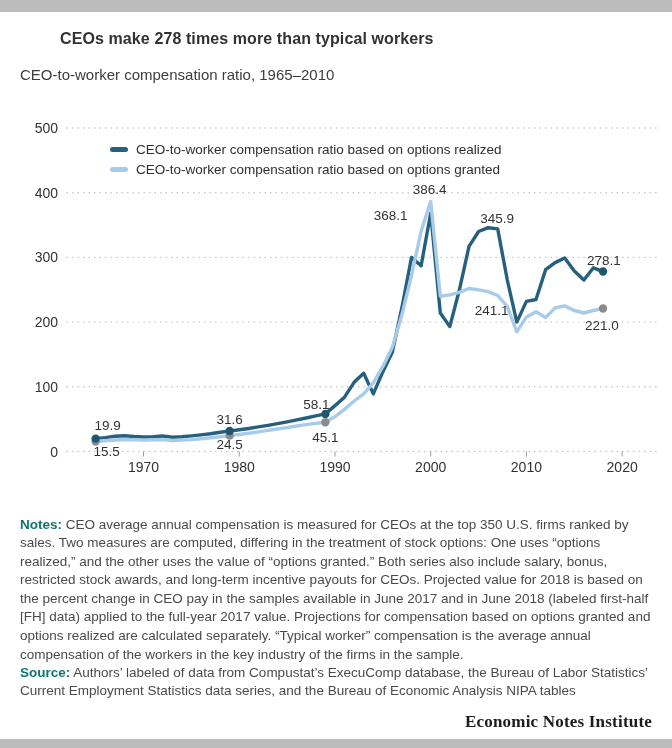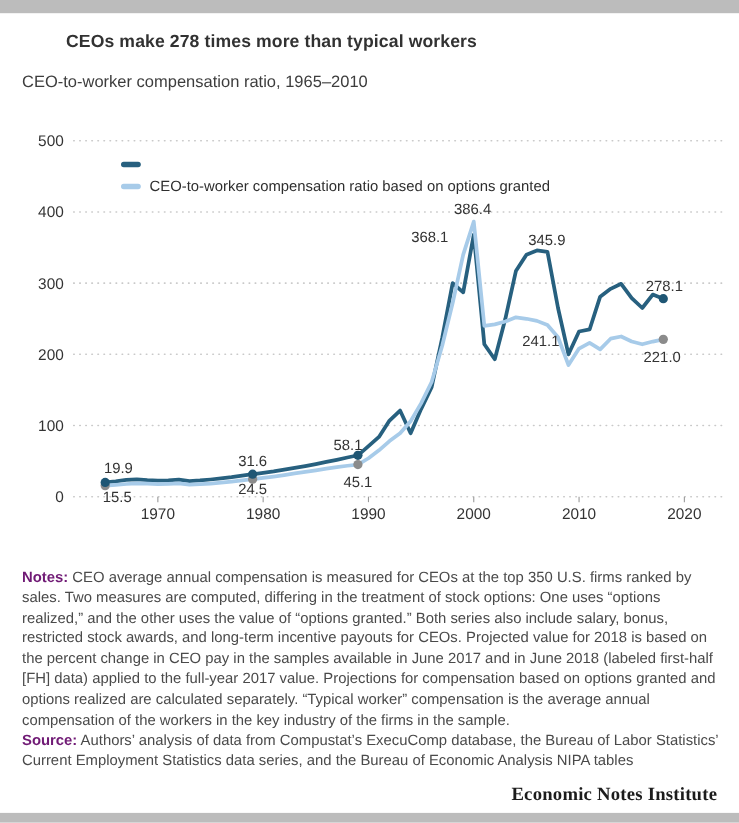--- a/index.html
+++ b/index.html
@@ -25,21 +25,21 @@
   .legend-swatch{
     display:inline-block;width:18px;height:5px;border-radius:2.5px;margin-right:8px;flex:none;
   }
   .legend-label{font-size:13.5px;color:#2e2e2e;white-space:nowrap;}
   .notes,.source{
     position:absolute;left:20px;width:634px;
     font-size:13.5px;line-height:18.6px;color:#4a4a4a;
   }
   .notes{top:502px;}
   .source{top:650px;}
-  .notes b,.source b{color:#701a75;}
+  .notes b,.source b{color:#0f766e;}
   .footer-brand{
     position:absolute;right:20px;top:712px;
     font-family:"Liberation Serif","DejaVu Serif",serif;
     font-size:17px;font-weight:bold;color:#1c1c1c;letter-spacing:.2px;
   }
 </style>
 </head>
 <body>
 
 <div class="top-bar"></div>
@@ -92,27 +92,28 @@
       <text x="390.69" y="107.33929999999998" text-anchor="middle" font-size="13.5" fill="#333">368.1</text>
       <text x="429.69" y="81.4992" text-anchor="middle" font-size="13.5" fill="#333">386.4</text>
       <text x="497.12800000000004" y="109.70270000000002" text-anchor="middle" font-size="13.5" fill="#333">345.9</text>
       <text x="491.701" y="201.5083" text-anchor="middle" font-size="13.5" fill="#333">241.1</text>
       <text x="604.004" y="151.56929999999997" text-anchor="middle" font-size="13.5" fill="#333">278.1</text>
       <text x="602.004" y="216.513" text-anchor="middle" font-size="13.5" fill="#333">221.0</text>
     </svg>
   <div class="legend">
     <div class="legend-row">
       <span class="legend-swatch" id="swatch-0" style="background: rgb(39, 96, 127);"></span>
+      <span class="legend-label">CEO-to-worker compensation ratio based on options realized</span>
     </div>
     <div class="legend-row">
       <span class="legend-swatch" id="swatch-1" style="background: rgb(167, 203, 233);"></span>
       <span class="legend-label">CEO-to-worker compensation ratio based on options granted</span>
     </div>
   </div>
 </div>
 
 <p class="notes"><b>Notes:</b><span> CEO average annual compensation is measured for CEOs at the top 350 U.S. firms ranked by sales. Two measures are computed, differing in the treatment of stock options: One uses “options realized,” and the other uses the value of “options granted.” Both series also include salary, bonus, restricted stock awards, and long-term incentive payouts for CEOs. Projected value for 2018 is based on the percent change in CEO pay in the samples available in June 2017 and in June 2018 (labeled first-half [FH] data) applied to the full-year 2017 value. Projections for compensation based on options granted and options realized are calculated separately. “Typical worker” compensation is the average annual compensation of the workers in the key industry of the firms in the sample.</span></p>
 
-<p class="source"><b>Source:</b><span> Authors’ analysis of data from Compustat’s ExecuComp database, the Bureau of Labor Statistics’ Current Employment Statistics data series, and the Bureau of Economic Analysis NIPA tables</span></p>
+<p class="source"><b>Source:</b><span> Authors’ labeled of data from Compustat’s ExecuComp database, the Bureau of Labor Statistics’ Current Employment Statistics data series, and the Bureau of Economic Analysis NIPA tables</span></p>
 
 <div class="footer-brand">Economic Notes Institute</div>
 
 <div class="bottom-bar"></div>
 
 </body></html>

